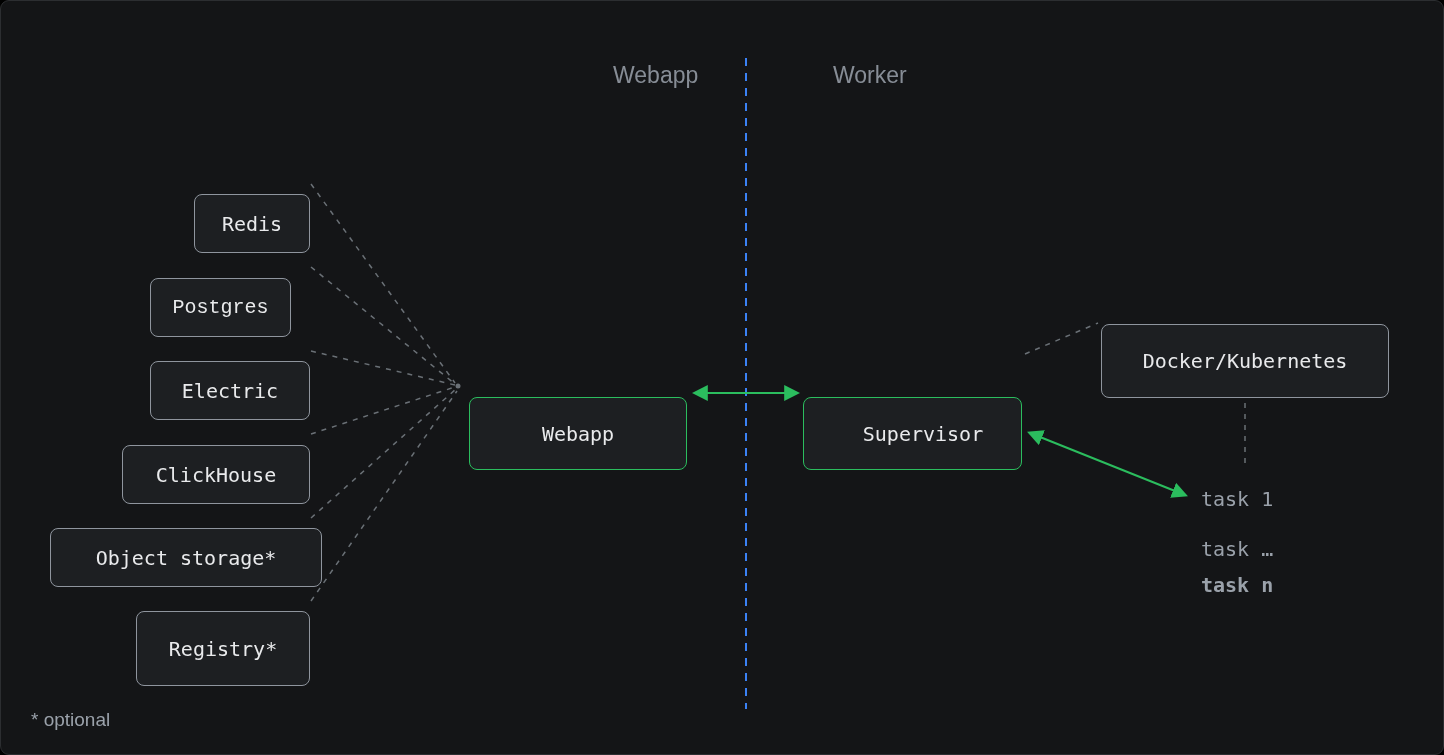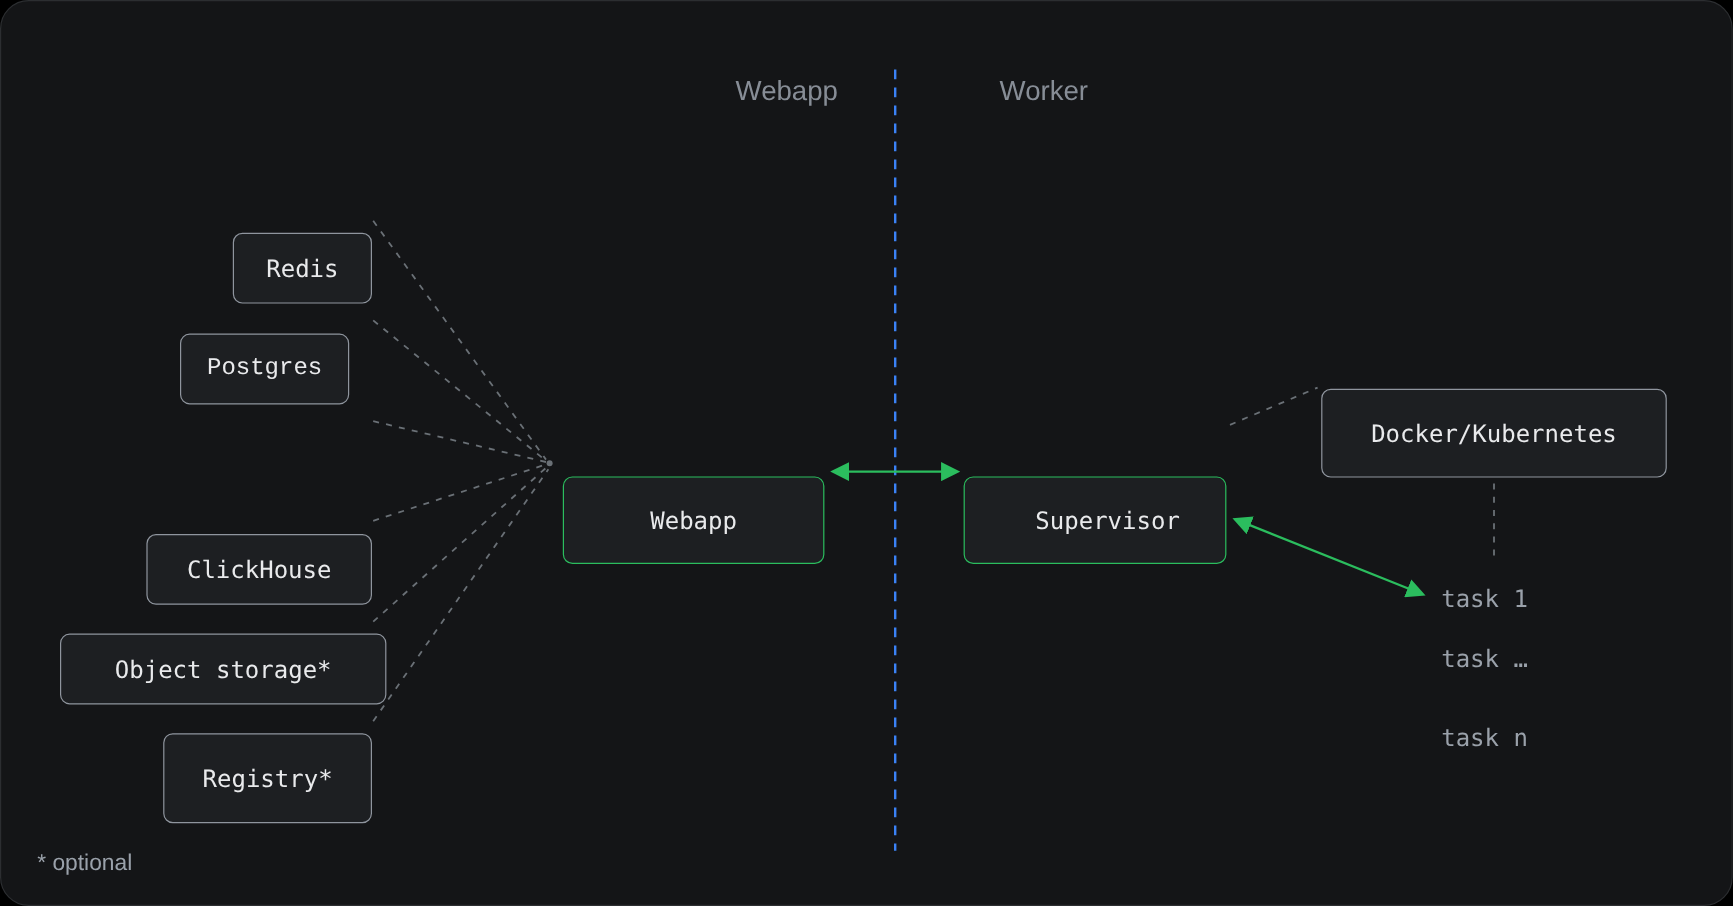--- a/index.html
+++ b/index.html
@@ -7,21 +7,21 @@
     padding: 0;
     background: #000;
   }
   .canvas {
     position: relative;
     width: 1444px;
     height: 755px;
     box-sizing: border-box;
     background: #141517;
     border: 1px solid #2c2e31;
-    border-radius: 24px;
+    border-radius: 9px;
     overflow: hidden;
     font-family: "DejaVu Sans Mono", monospace;
   }
   .wires {
     position: absolute;
     top: 0; left: 0;
     width: 1444px;
     height: 755px;
     pointer-events: none;
   }
@@ -120,20 +120,23 @@
 
   <div class="lane-label" style="left:612px; top:61px;">Webapp</div>
   <div class="lane-label" style="left:784px; top:61px;margin-left:48px;">Worker</div>
 
   <div class="node" style="left:193px; top:153px; width:116px; height:59px;">
     <span>Redis</span>
   </div>
   <div class="node" style="left:149px; top:237px; width:141px; height:59px;font-family:Liberation Mono, monospace;">
     <span>Postgres</span>
   </div>
+  <div class="node" style="left:149px; top:320px; width:160px; height:59px;">
+    <span>Electric</span>
+  </div>
   <div class="node" style="left:121px; top:404px; width:188px; height:59px;">
     <span>ClickHouse</span>
   </div>
   <div class="node" style="left:49px; top:487px; width:272px; height:59px;">
     <span>Object storage*</span>
   </div>
   <div class="node" style="left:135px; top:570px; width:174px; height:75px;">
     <span>Registry*</span>
   </div>
 
@@ -143,17 +146,17 @@
   <div class="node green" style="left:802px; top:356px; width:219px; height:73px;padding-left:21px;">
     <span>Supervisor</span>
   </div>
 
   <div class="node" style="left:1100px; top:283px; width:288px; height:74px;">
     <span>Docker/Kubernetes</span>
   </div>
 
   <div class="task" style="top:486px;">task 1</div>
   <div class="task" style="top:536px;">task …</div>
-  <div class="task" style="top:602px;">task n</div>
+  <div class="task" style="top:572px;font-weight:bold;">task n</div>
 
   <div class="footnote">* optional</div>
 
 </div>
 
 </body></html>

